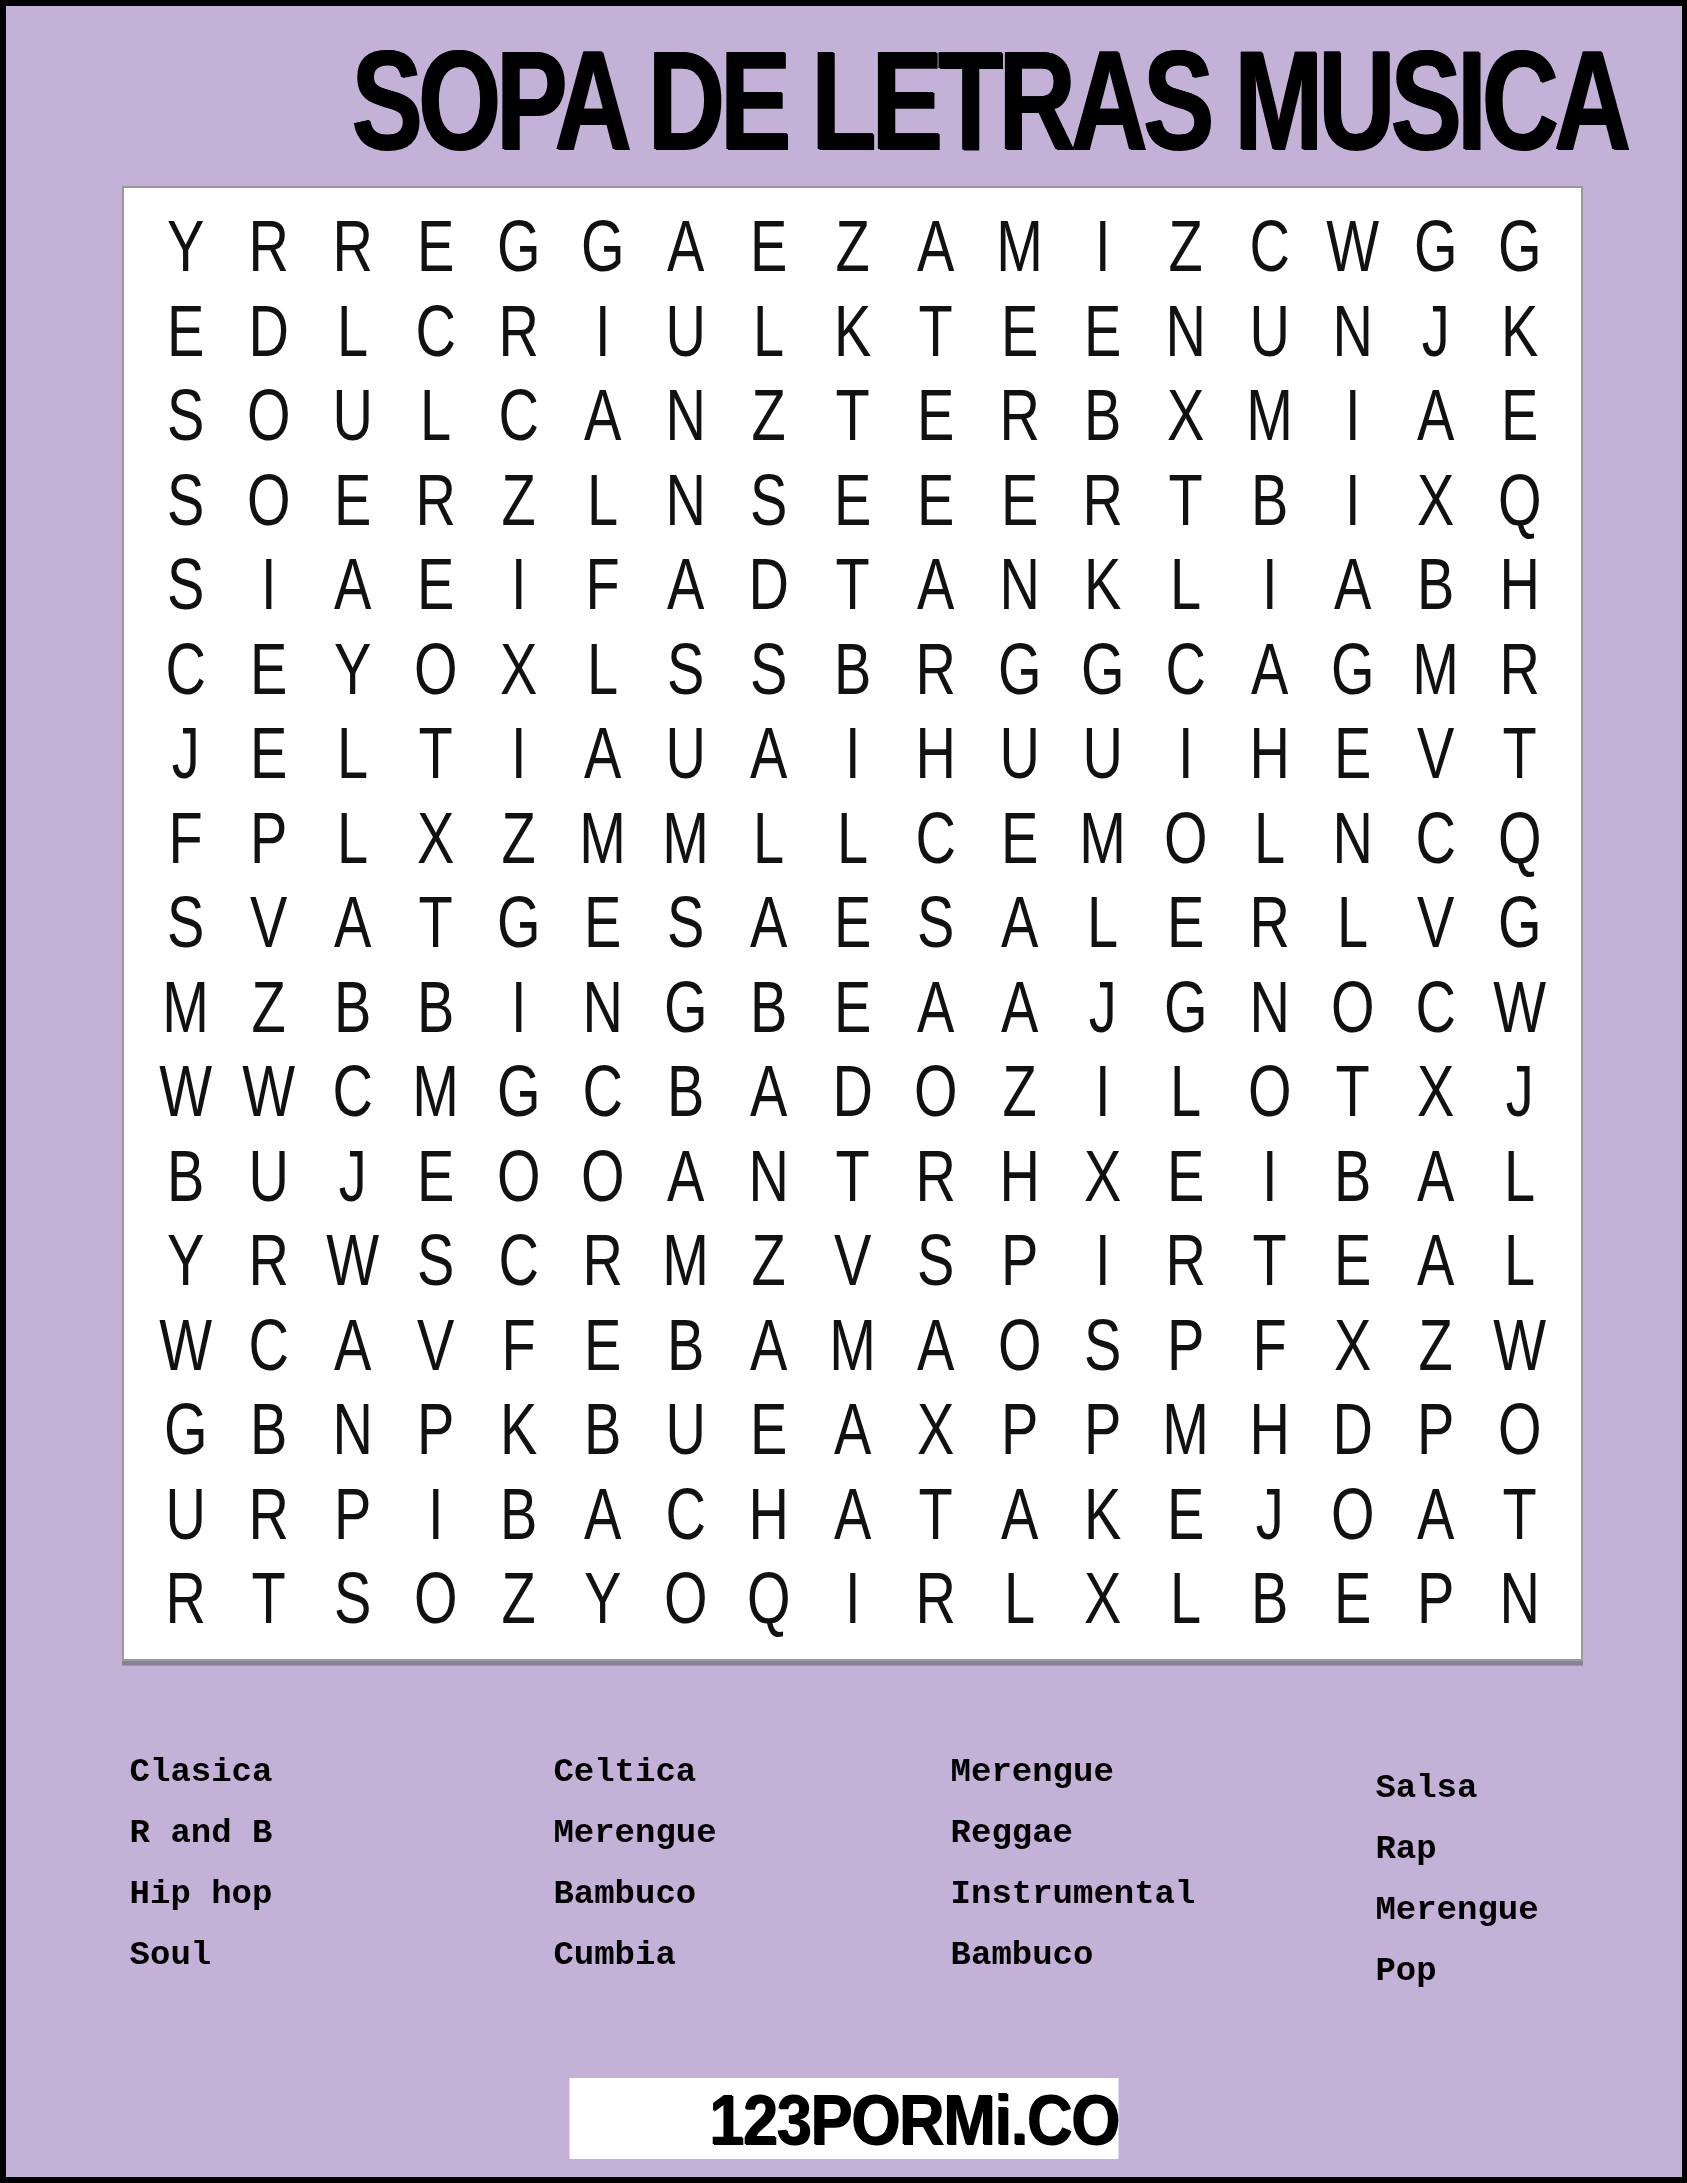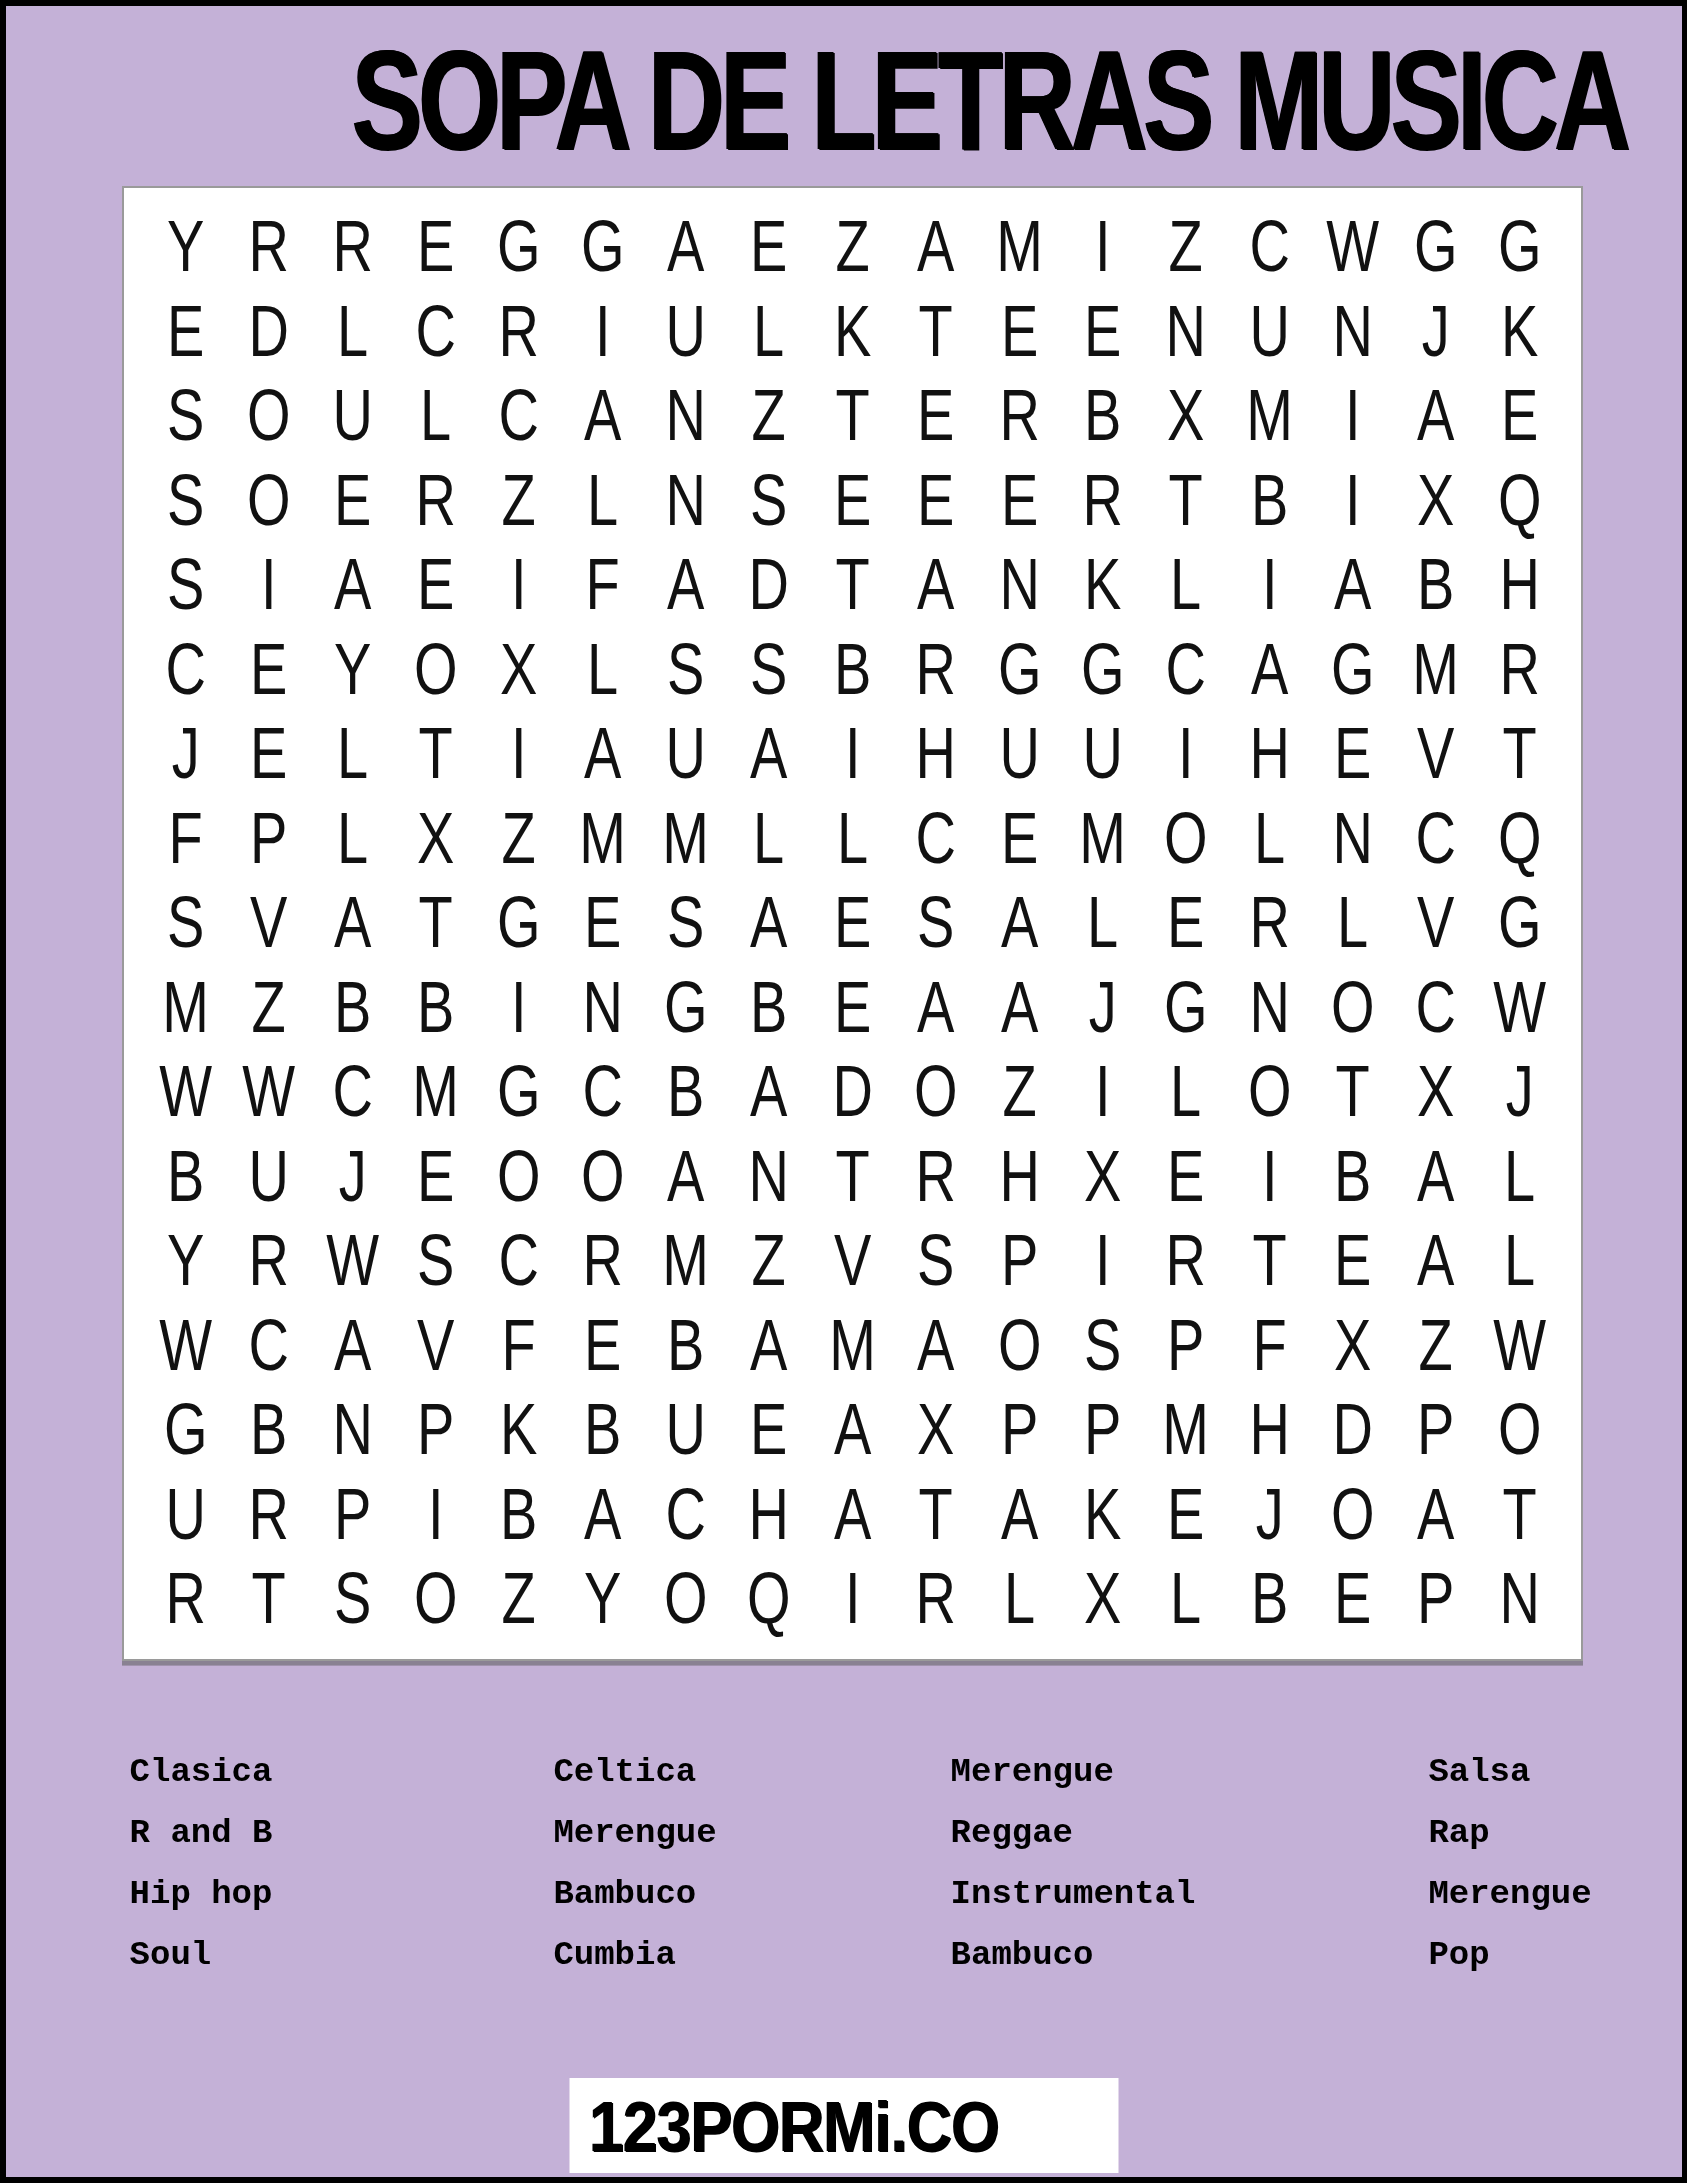--- a/index.html
+++ b/index.html
@@ -67,28 +67,28 @@
     font-family:"Liberation Mono","DejaVu Sans Mono",monospace;
     font-weight:700;
     font-size:34px;
     line-height:61px;
     color:var(--ink);
     white-space:nowrap;
   }
   .word-col.c1{ left:195px; }
   .word-col.c2{ left:629px; }
   .word-col.c3{ left:1067px; }
-  .word-col.c4{ left:1504px; }
+  .word-col.c4{ left:1451px;margin-top:16px; }
   
   .footer-box{
     position:absolute; left:50%; top:2072px;
     transform:translateX(-50%);
-    width:549px; height:95px;
+    width:549px; height:81px;
     background:#FFFFFF;
-    display:flex; align-items:center; justify-content:flex-start;padding-left:19px;
+    display:flex; align-items:center; justify-content:flex-end;padding-left:19px;
   }
   .footer-text{
     font-size:63px;
     font-weight:900;
     letter-spacing:-0.02em;
     color:var(--ink);
     transform:scaleY(1.12);
     white-space:nowrap;
     text-shadow:1.3px 1.3px 0 var(--ink);
   }

